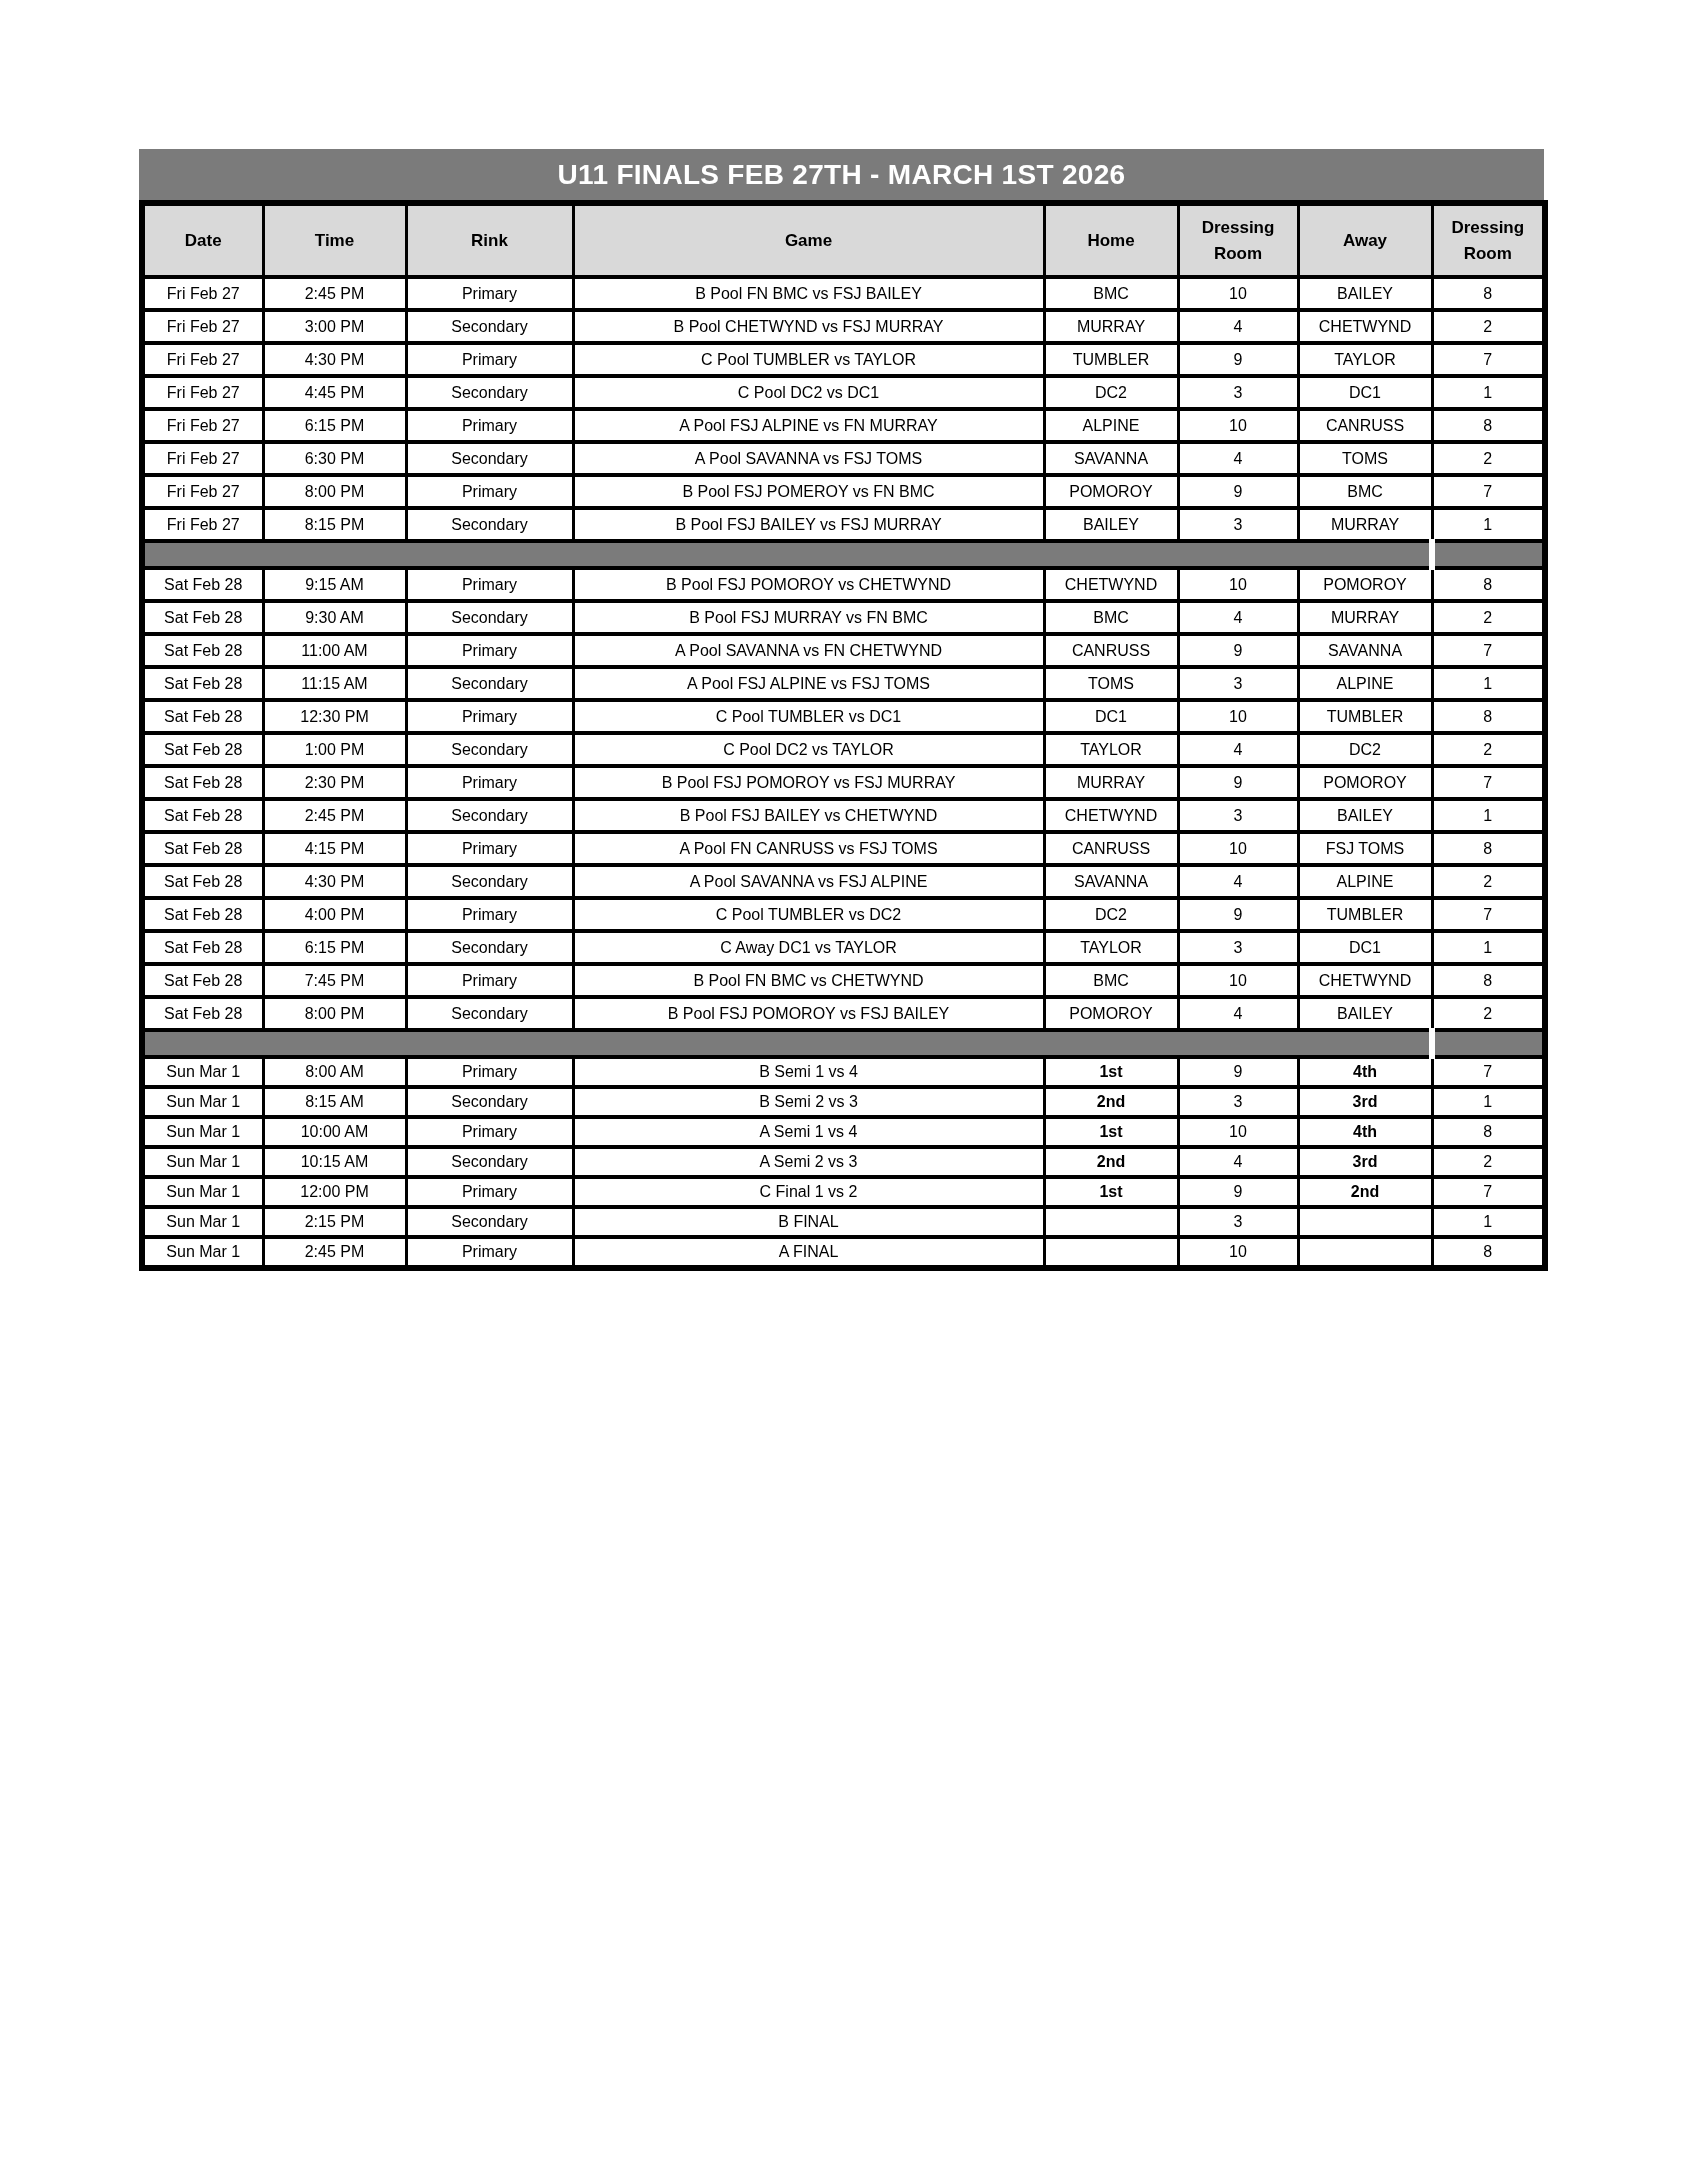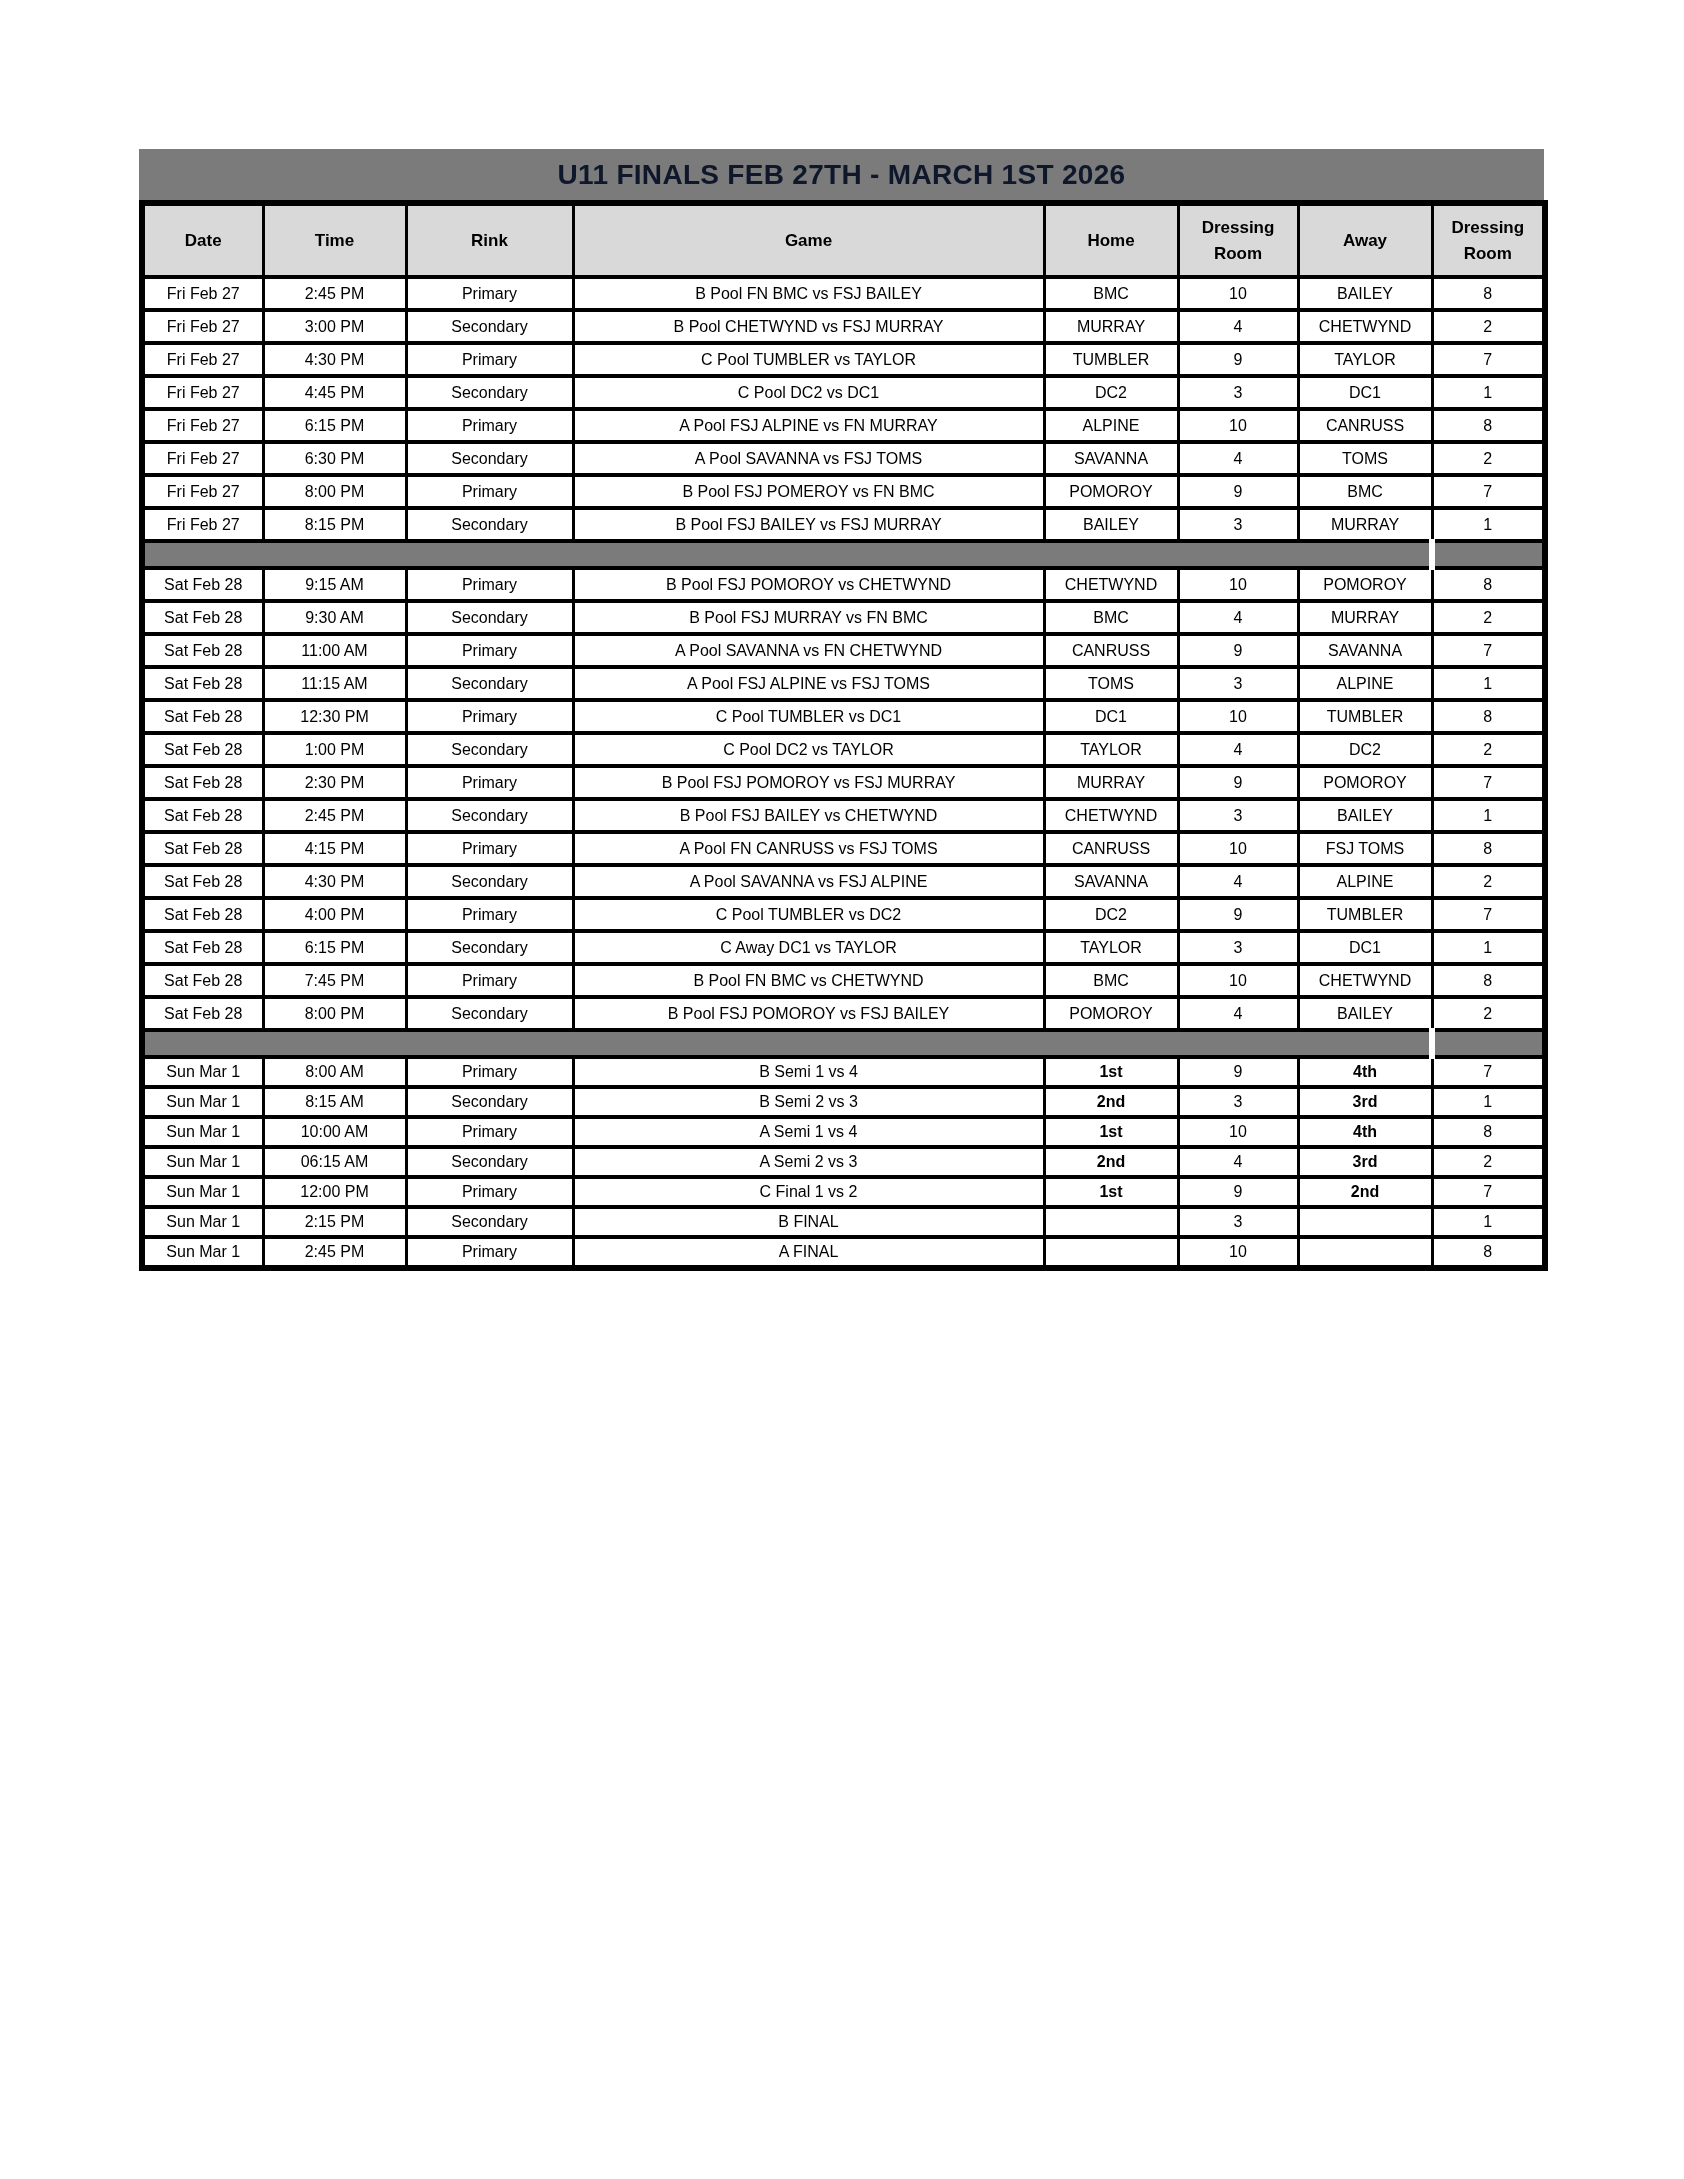--- a/index.html
+++ b/index.html
@@ -22,21 +22,21 @@
     width: 1405px;
   }
   .banner {
     height: 51px;
     background: #7b7b7b;
     display: flex;
     align-items: center;
     justify-content: center;
   }
   .banner-title {
-    color: #0f172a;
+    color: #ffffff;
     font-weight: bold;
     font-size: 28px;
     letter-spacing: 0.3px;
     white-space: nowrap;
   }
   table.sched {
     border-collapse: collapse;
     table-layout: fixed;
     width: 100%;
     border: 6px solid #000000;
@@ -372,21 +372,21 @@
             <td>10:00 AM</td>
             <td>Primary</td>
             <td>A Semi 1 vs 4</td>
             <td class="emph">1st</td>
             <td class="dr">10</td>
             <td class="emph">4th</td>
             <td class="dr">8</td>
           </tr>
           <tr class="day-row compact">
             <td>Sun Mar 1</td>
-            <td>06:15 AM</td>
+            <td>10:15 AM</td>
             <td>Secondary</td>
             <td>A Semi 2 vs 3</td>
             <td class="emph">2nd</td>
             <td class="dr">4</td>
             <td class="emph">3rd</td>
             <td class="dr">2</td>
           </tr>
           <tr class="day-row compact">
             <td>Sun Mar 1</td>
             <td>12:00 PM</td>

